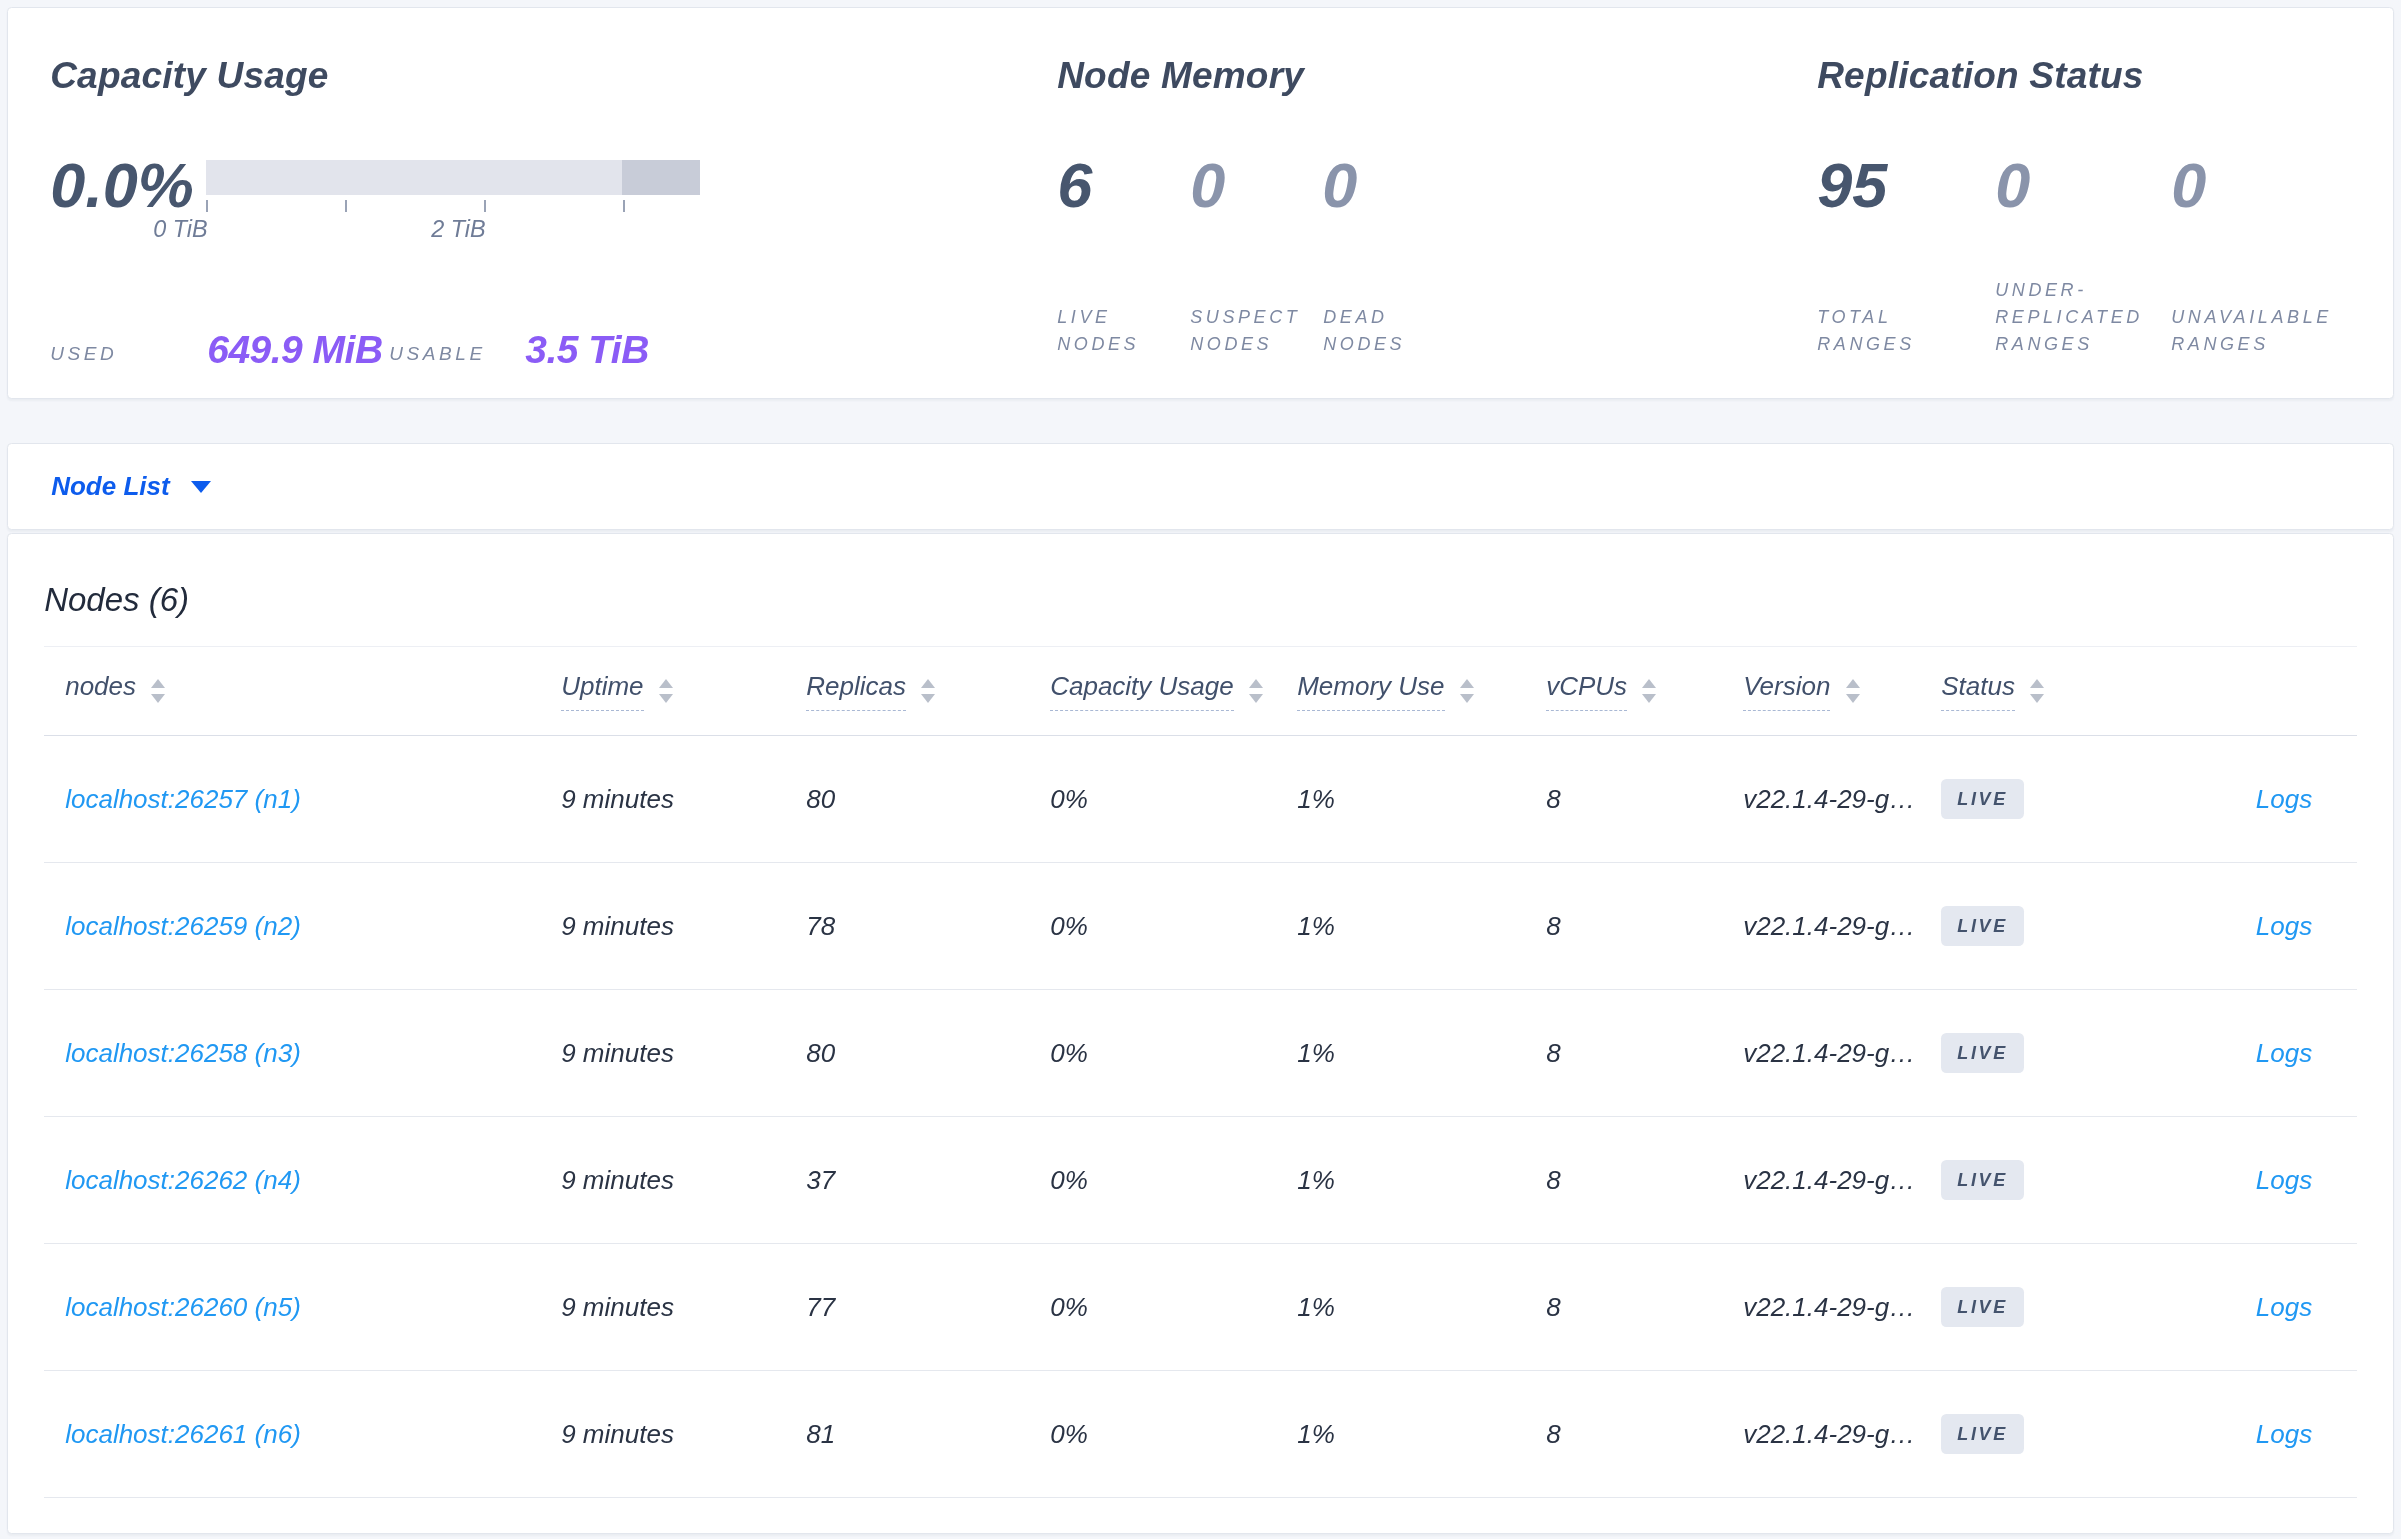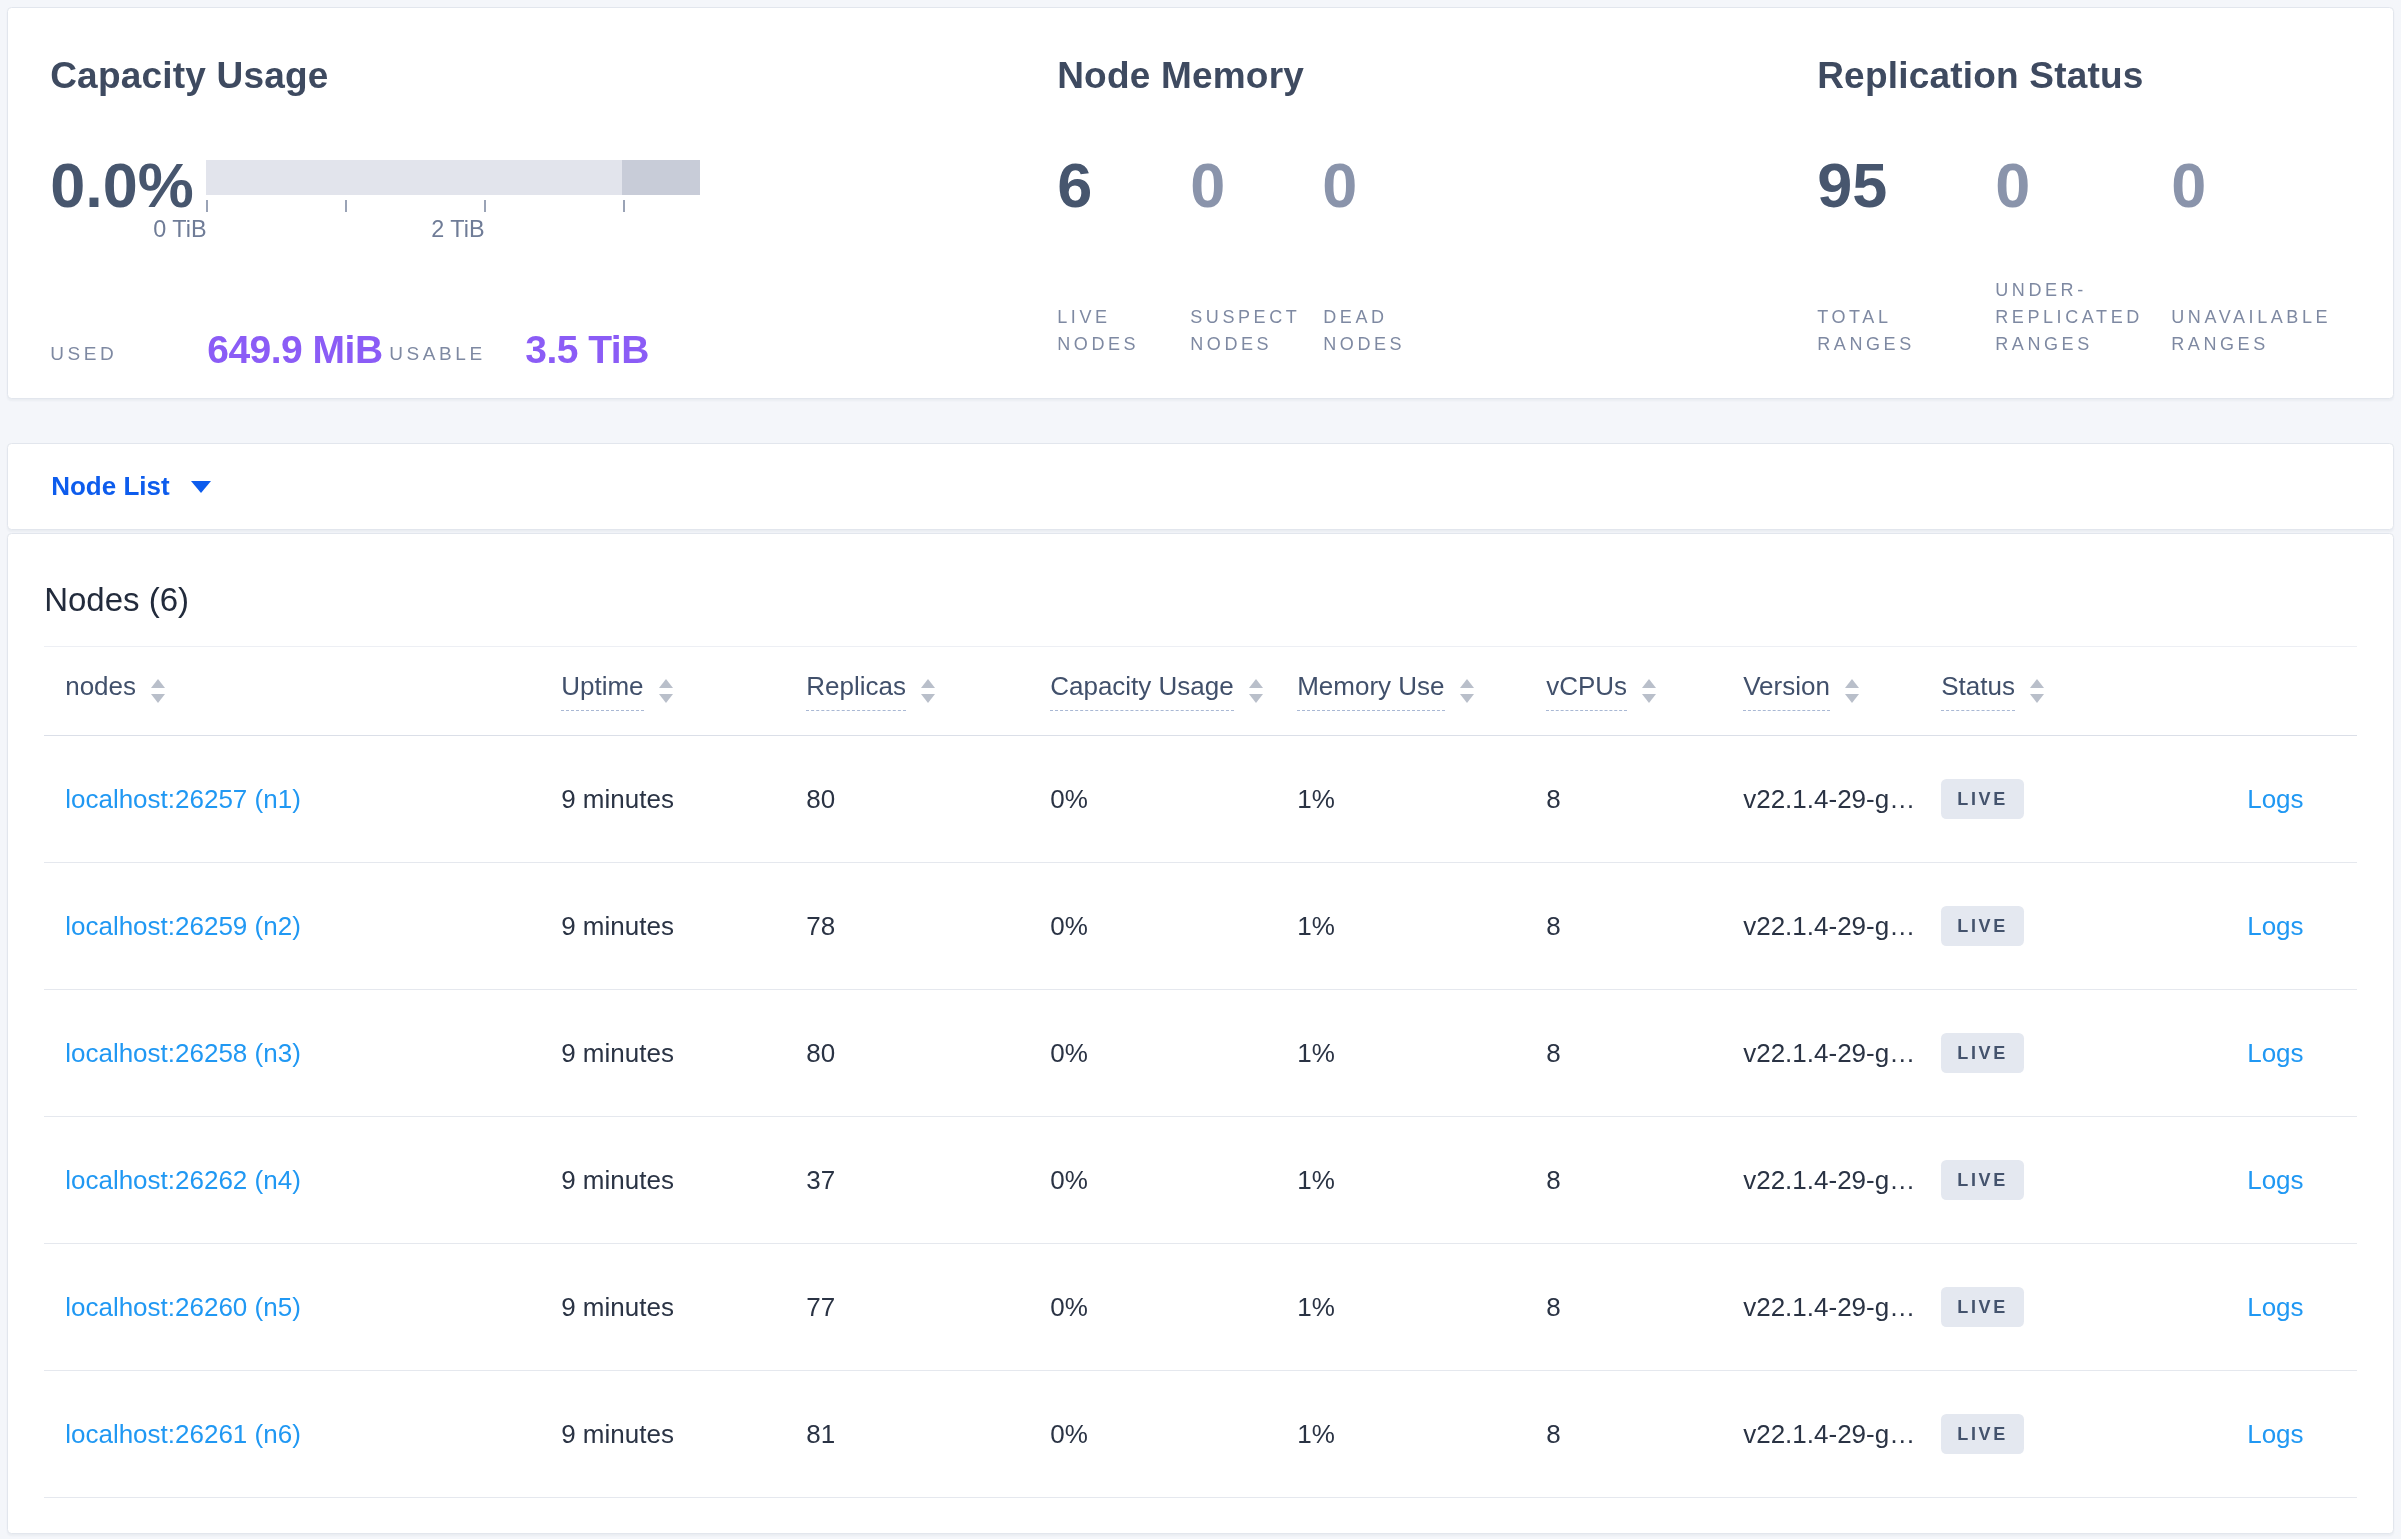--- a/index.html
+++ b/index.html
@@ -12,20 +12,21 @@
     color: #2a3344;
   }
   .card {
     position: absolute;
     left: 7.2px;
     width: 2387px;
     background: #ffffff;
     border: 0.9px solid #e2e6ed;
     border-radius: 4.5px;
     box-shadow: 0 1.8px 1.8px rgba(60,70,90,0.05);
+    font-style: italic;
   }
   
   #summary-card { top: 7.2px; height: 392px; }
   .panel-title {
     position: absolute;
     font-size: 37px;
     font-weight: 600;
     color: #3e4a60;
     letter-spacing: 0.2px;
   }
@@ -120,21 +121,21 @@
   .sort i { width: 0; height: 0; border-left: 7.2px solid transparent; border-right: 7.2px solid transparent; }
   .sort .up   { border-bottom: 9px solid #b9bfca; }
   .sort .down { border-top: 9px solid #b9bfca; }
   .row {
     height: 127px;
     border-bottom: 0.9px solid #e5e8ee;
     font-size: 26px; color: #2a3344;
   }
   .cell-node { padding-left: 21px; }
   .link { color: #2098f3; cursor: pointer; text-decoration: none; }
-  .cell-logs { padding-right: 45px; }
+  .cell-logs { text-align: right; padding-right: 45px; }
   .badge {
     display: inline-block;
     background: #e4e8f0; color: #44536d;
     font-size: 18px; font-weight: 700; letter-spacing: 2.7px;
     line-height: 40px; padding: 0 16px; border-radius: 5.4px;
   }
 </style>
 </head>
 <body>
 

